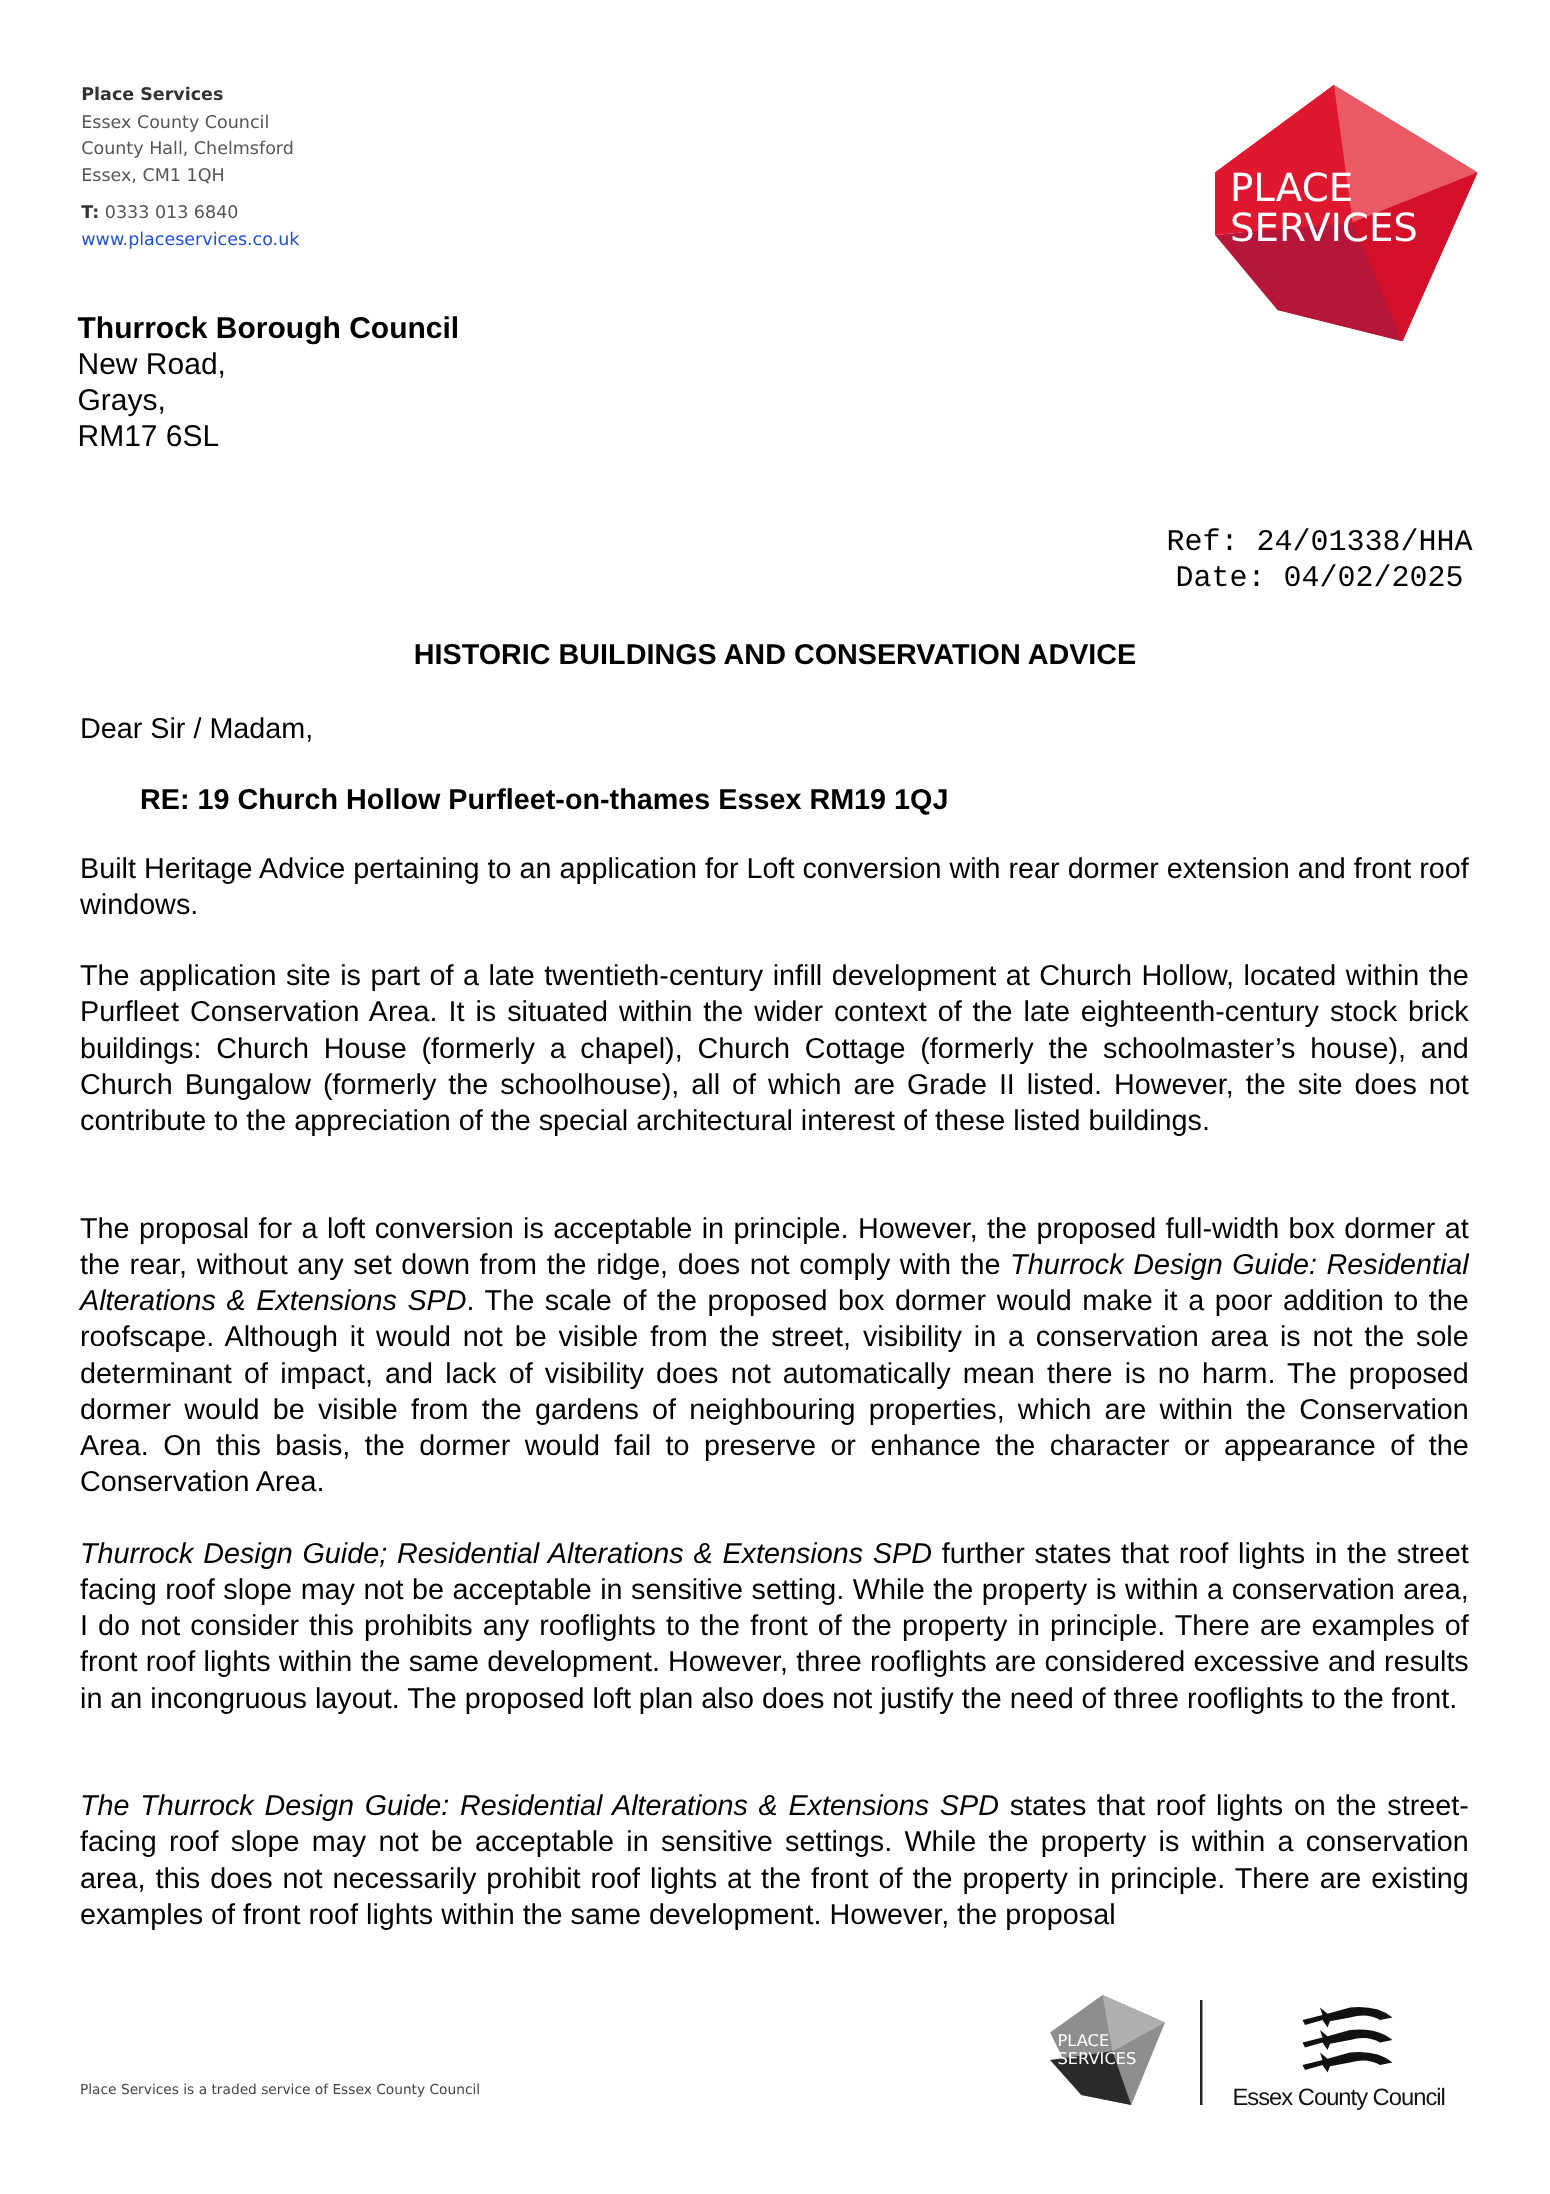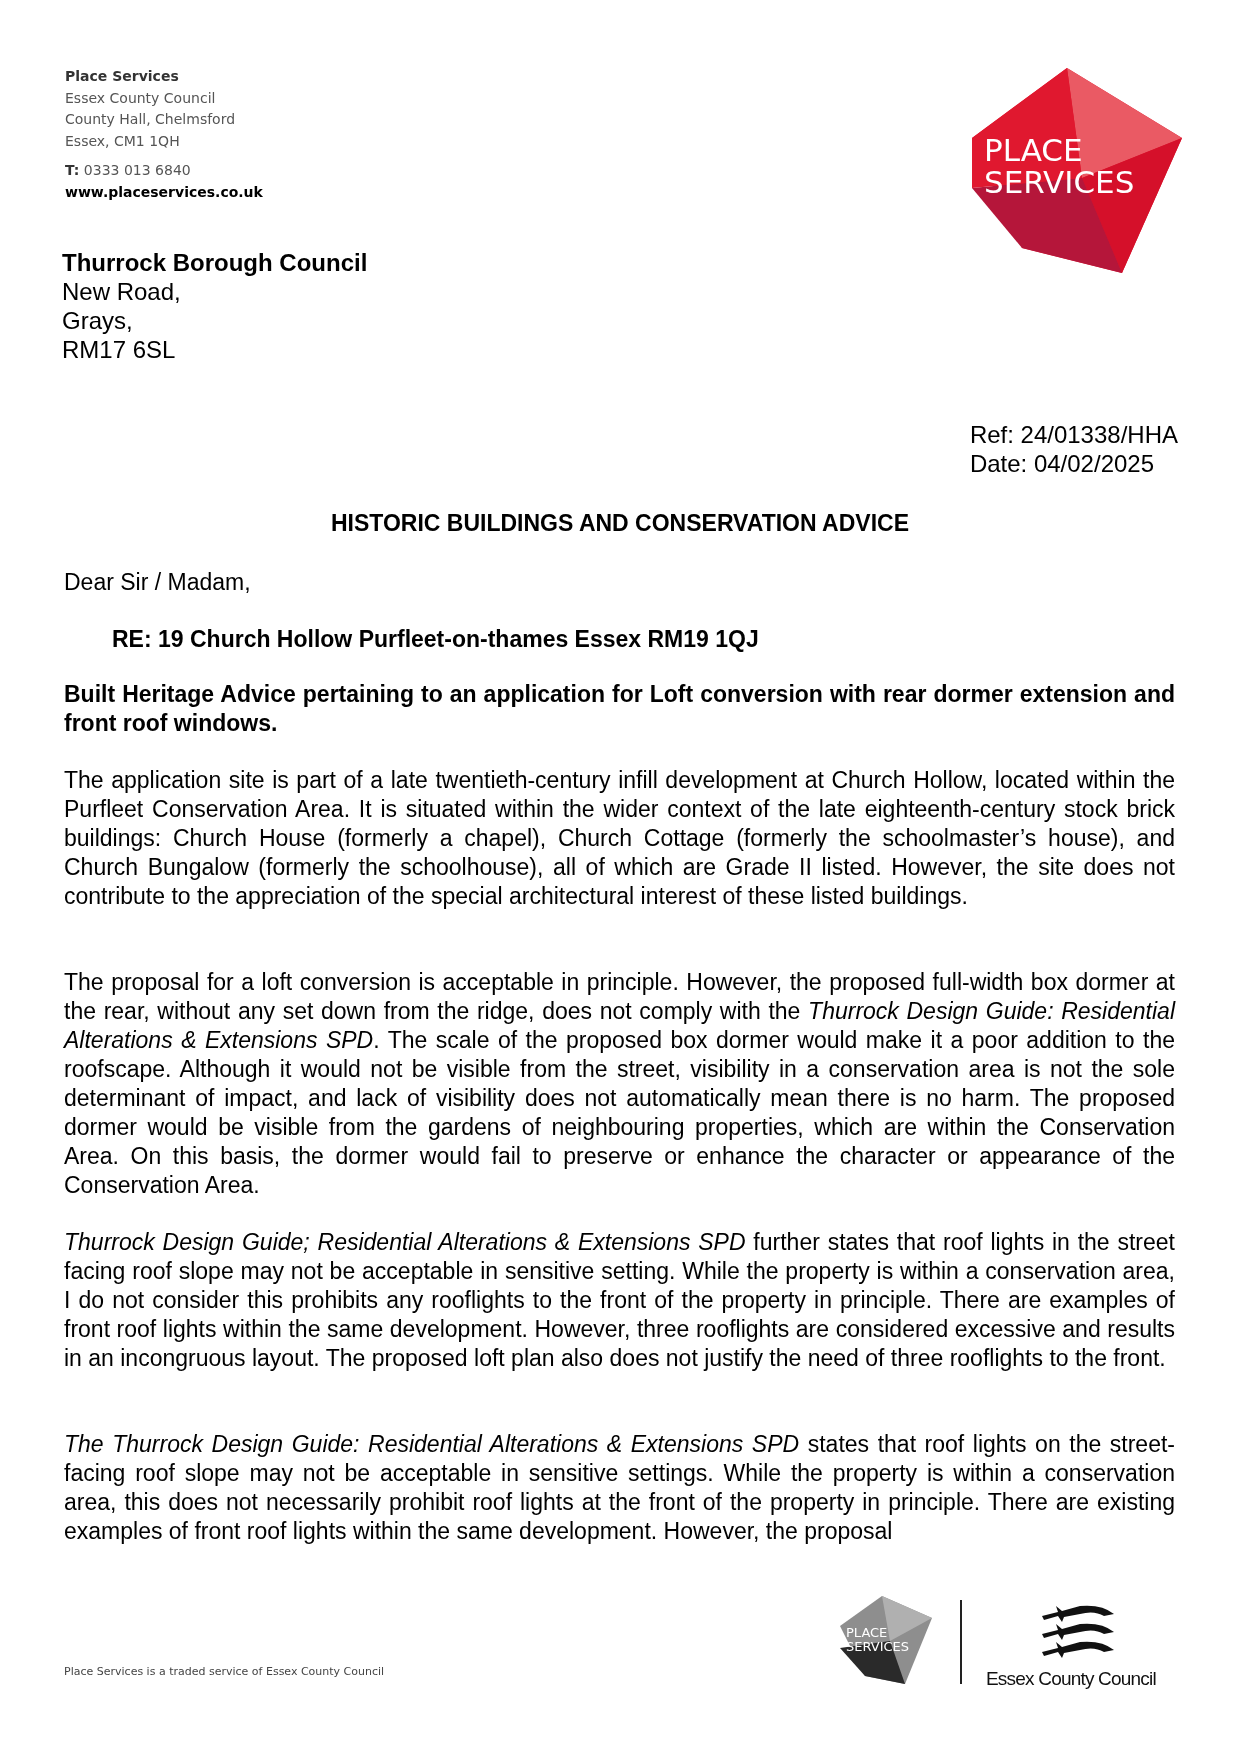--- a/index.html
+++ b/index.html
@@ -1,25 +1,25 @@
 <!DOCTYPE html>
 <html><head>
 <meta charset="utf-8">
 <style>
   html, body { margin: 0; padding: 0; background: #ffffff; }
   body { width: 1240px; height: 1755px; position: relative; overflow: hidden; font-family: "Liberation Sans", sans-serif; color: #000; }
   .sender { position: absolute; left: 65px; top: 66px; font-family: "DejaVu Sans", sans-serif; font-size: 14px; line-height: 21.5px; color: #555; }
   .sender .name { color: #333; font-weight: bold; }
   .sender .gap { height: 8px; }
   .sender .tel b { color: #333; }
-  .sender .web { color: #000000; font-weight: bold; }
+  .sender .web { color: #1d4ed8; font-weight: normal; }
   .logo-top { position: absolute; left: 972px; top: 68px; width: 220px; height: 205px; }
   .recipient { position: absolute; left: 62px; top: 248px; font-size: 24px; line-height: 29px; }
   .recipient .bold { font-weight: bold; }
-  .refblock { position: absolute; right: 62px; top: 420px; font-size: 24px; line-height: 29px; text-align: left; }
+  .refblock { position: absolute; right: 62px; top: 420px; font-size: 24px; line-height: 29px; text-align: center; font-family: Liberation Mono, monospace; }
   .heading { position: absolute; left: 0; right: 0; top: 510px; text-align: center; font-size: 23px; font-weight: bold; }
   .salutation { position: absolute; left: 64px; top: 569px; font-size: 23px; }
   .re { position: absolute; left: 64px; top: 626px; font-size: 23px; font-weight: bold; margin-left: 48px; }
   .para { position: absolute; left: 64px; width: 1111px; font-size: 23px; line-height: 29px; text-align: justify; }
   .para i { font-style: italic; }
   .footer-text { position: absolute; left: 64px; top: 1665px; font-family: "DejaVu Sans", sans-serif; font-size: 11px; color: #444; }
   .divider { position: absolute; left: 960px; top: 1600px; width: 2px; height: 84px; background: #222; }
   .ecc-label { position: absolute; left: 986px; top: 1668px; font-size: 19px; letter-spacing: -0.8px; color: #111; }
 </style>
 </head>
@@ -54,21 +54,21 @@
 
 <div class="refblock">
   <div>Ref: 24/01338/HHA</div>
   <div>Date: 04/02/2025</div>
 </div>
 
 <div class="heading">HISTORIC BUILDINGS AND CONSERVATION ADVICE</div>
 <div class="salutation">Dear Sir / Madam,</div>
 <div class="re">RE: 19 Church Hollow Purfleet-on-thames Essex RM19 1QJ</div>
 
-<div class="para" style="top:680px;font-weight:bold;">Built Heritage Advice pertaining to an application for Loft conversion with rear dormer extension and front roof windows.</div>
+<div class="para" style="top:680px;">Built Heritage Advice pertaining to an application for Loft conversion with rear dormer extension and front roof windows.</div>
 <div class="para" style="top:766px;">The application site is part of a late twentieth-century infill development at Church Hollow, located within the Purfleet Conservation Area. It is situated within the wider context of the late eighteenth-century stock brick buildings: Church House (formerly a chapel), Church Cottage (formerly the schoolmaster’s house), and Church Bungalow (formerly the schoolhouse), all of which are Grade II listed. However, the site does not contribute to the appreciation of the special architectural interest of these listed buildings.</div>
 <div class="para" style="top:968px;"><span>The proposal for a loft conversion is acceptable in principle. However, the proposed full-width box dormer at the rear, without any set down from the ridge, does not comply with the </span><i>Thurrock Design Guide: Residential Alterations &amp; Extensions SPD</i><span>. The scale of the proposed box dormer would make it a poor addition to the roofscape. Although it would not be visible from the street, visibility in a conservation area is not the sole determinant of impact, and lack of visibility does not automatically mean there is no harm. The proposed dormer would be visible from the gardens of neighbouring properties, which are within the Conservation Area. On this basis, the dormer would fail to preserve or enhance the character or appearance of the Conservation Area.</span></div>
 <div class="para" style="top:1228px;"><i>Thurrock Design Guide; Residential Alterations &amp; Extensions SPD</i><span> further states that roof lights in the street facing roof slope may not be acceptable in sensitive setting. While the property is within a conservation area, I do not consider this prohibits any rooflights to the front of the property in principle. There are examples of front roof lights within the same development. However, three rooflights are considered excessive and results in an incongruous layout. The proposed loft plan also does not justify the need of three rooflights to the front.</span></div>
 <div class="para" style="top:1430px;"><i>The Thurrock Design Guide: Residential Alterations &amp; Extensions SPD</i><span> states that roof lights on the street-facing roof slope may not be acceptable in sensitive settings. While the property is within a conservation area, this does not necessarily prohibit roof lights at the front of the property in principle. There are existing examples of front roof lights within the same development. However, the proposal</span></div>
 
 <div class="footer-text">Place Services is a traded service of Essex County Council</div>
 
 <svg style="position:absolute;left:840px;top:1596px;" width="100" height="90" viewBox="0 0 100 90">
   <polygon points="0,30 42,0 92,22 65,88 25,80" fill="#8e8e8e"></polygon>
   <polygon points="42,0 92,22 50,45" fill="#b0b0b0"></polygon>

